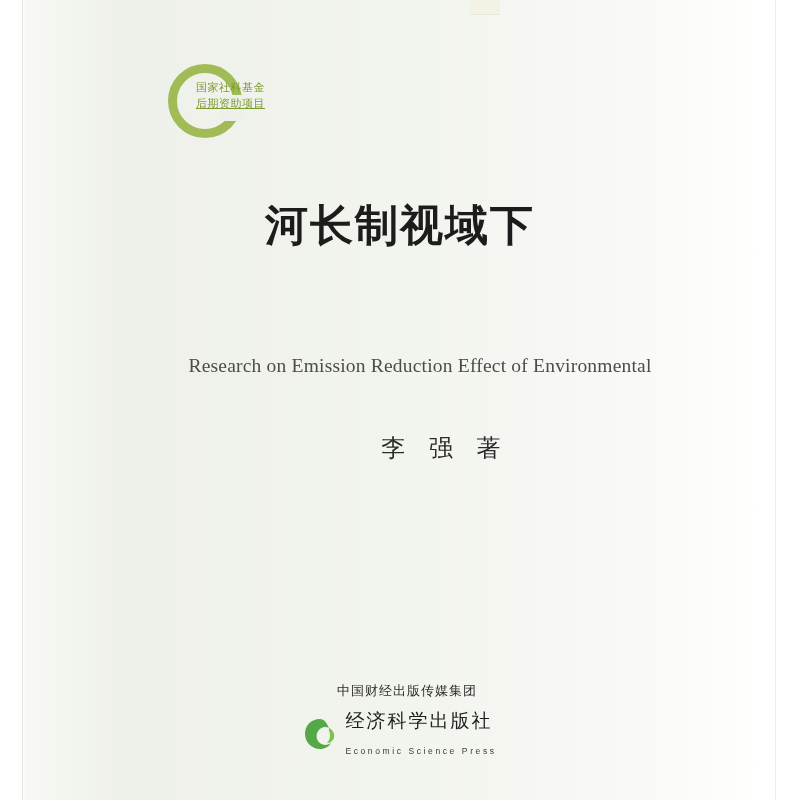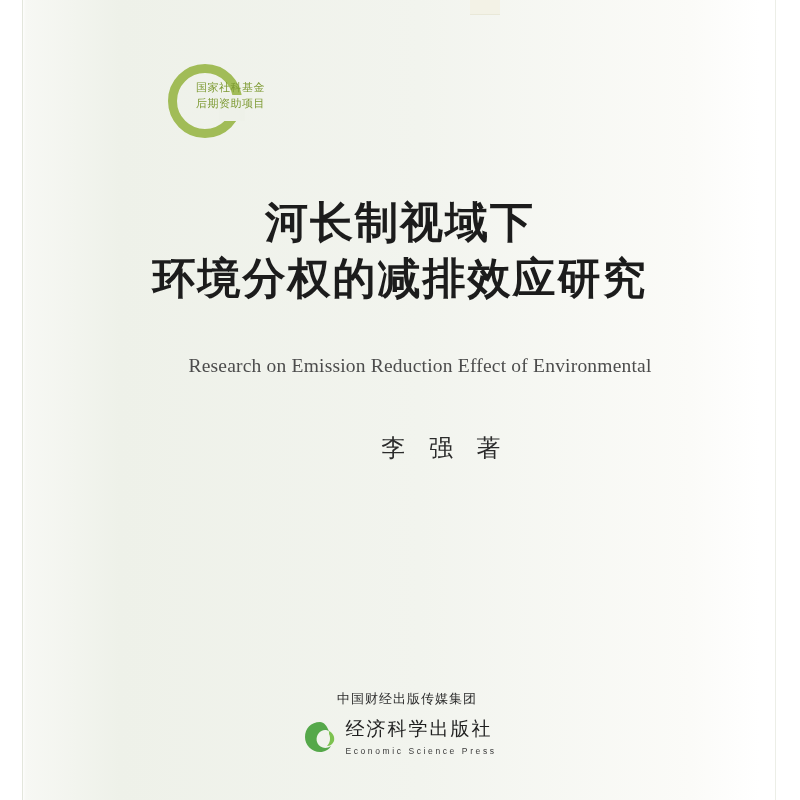--- a/index.html
+++ b/index.html
@@ -103,32 +103,33 @@
     position: absolute;
     left: 28px;
     top: 32px;
     width: 100px;
     color: #7d9a32;
     font-size: 11px;
     line-height: 15px;
     letter-spacing: 0.5px;
     font-family: "DejaVu Sans", sans-serif;
     white-space: nowrap;
+    text-decoration: underline;
   }
 
   
   .title-block {
     position: absolute;
     top: 198px;
     left: 0;
     width: 800px;
     text-align: center;
   }
   .title-line {
-    font-family: Liberation Mono, monospace;
+    font-family: Liberation Serif, serif;
     font-weight: bold;
     font-size: 43px;
     line-height: 56px;
     color: #1c1c1c;
     letter-spacing: 2px;
   }
   .title-line.first {
     
     letter-spacing: 2px;
   }
@@ -202,41 +203,40 @@
     color: #1f1f1f;
     letter-spacing: 2px;
     line-height: 22px;
   }
   .pub-name-en {
     font-family: "Liberation Sans", sans-serif;
     font-size: 8.5px;
     color: #3a3a3a;
     letter-spacing: 2.6px;
     line-height: 13px;
-    margin-top: 6px;
+    margin-top: 14px;
   }
 </style>
 </head>
 <body>
 
 <div id="cover">
 
   <div class="edge-left"></div>
   <div class="edge-right"></div>
   <div class="top-stub"></div>
 
   <div class="badge">
     <div class="ring"></div>
     <div class="badge-text">国家社科基金</div>
     <div class="badge-line2">后期资助项目</div>
   </div>
 
   <div class="title-block">
     <div class="title-line first">河长制视域下</div>
-    <div class="title-line">环境分权的减排效应研究</div>
   </div>
 
   <div class="subtitle-block">
     <div class="subtitle-line">Research on Emission Reduction Effect of Environmental</div>
   </div>
 
   <div class="author">李 强 著</div>
 
   <div class="publisher">
     <div class="pub-group">中国财经出版传媒集团</div>

